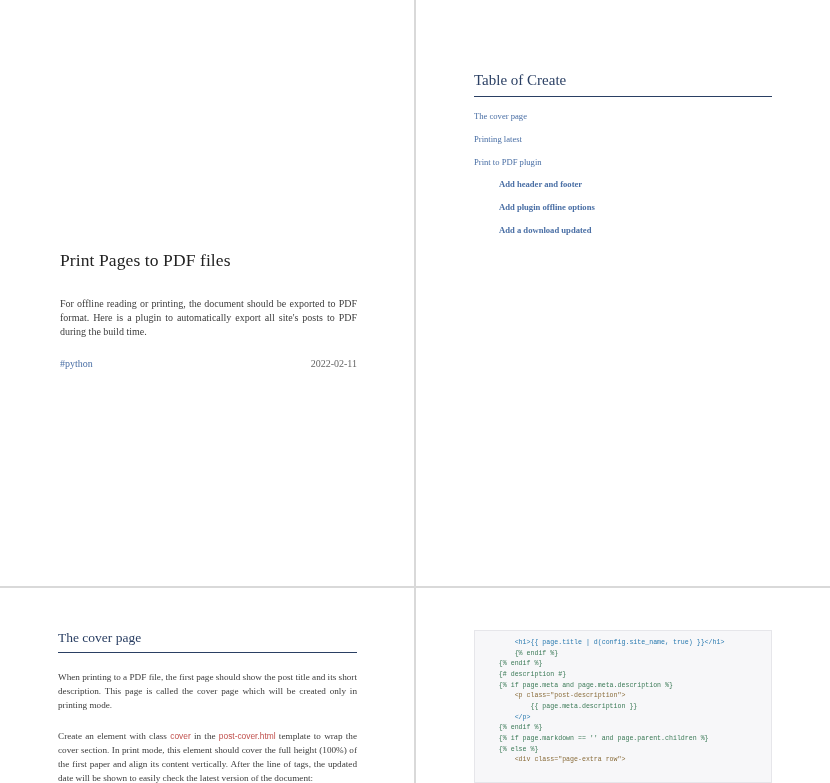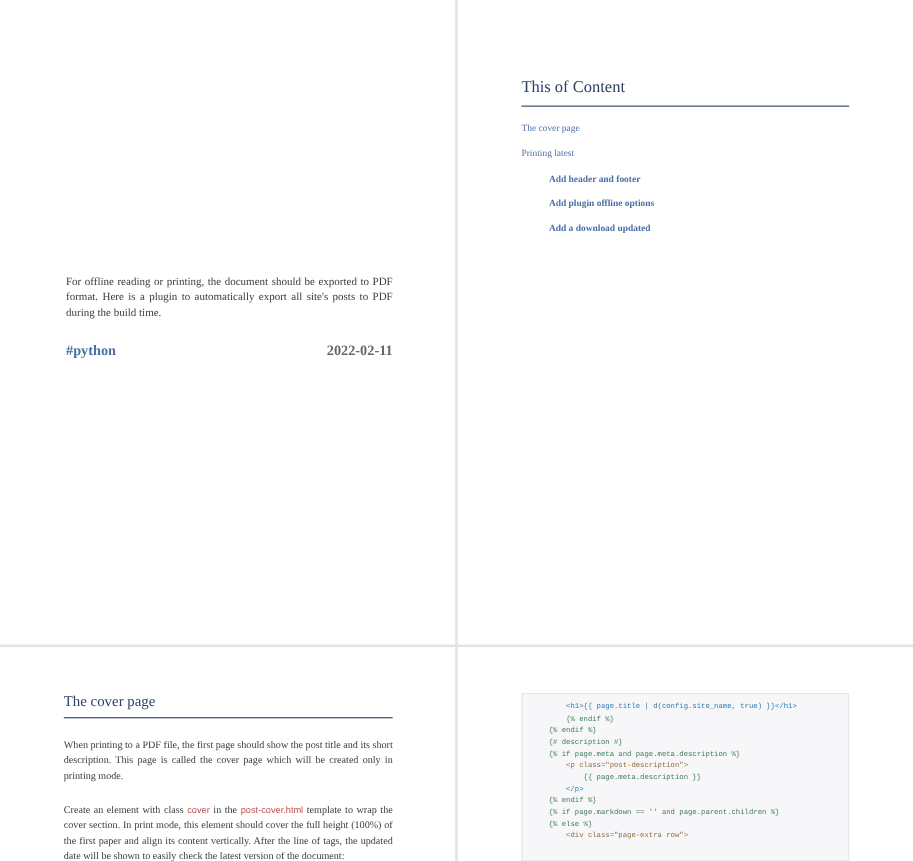--- a/index.html
+++ b/index.html
@@ -54,22 +54,21 @@
     font-size: 10px;
     line-height: 1.42;
     color: #3c3c3c;
     text-align: justify;
     margin: 0 0 18px 0;
   }
   .cover-meta {
     display: flex;
     justify-content: space-between;
     align-items: flex-start;
-    font-size: 13px;
-    font-weight: bold;
+    font-size: 10px;
   }
   .cover-tag { color: #4a6fa5; }
   .cover-date { color: #666666; }
 
   
   .toc-inner {
     position: absolute;
     left: 58px;
     right: 58px;
     top: 72px;
@@ -147,34 +146,36 @@
   .tok-jinja { color: #3b7a57; }
 </style>
 </head>
 <body>
 
 <div id="root">
   <div class="page-grid">
 
     <div class="page p1">
       <div class="cover-inner">
+        <h1 class="cover-title">Print Pages to PDF files</h1>
         <p class="cover-desc">For offline reading or printing, the document should be exported to PDF format. Here is a plugin to automatically export all site's posts to PDF during the build time.</p>
         <div class="cover-meta">
           <span class="cover-tag">#python</span>
           <span class="cover-date">2022-02-11</span>
         </div>
       </div>
     </div>
 
     <div class="page p2">
       <div class="toc-inner">
-        <h2 class="toc-title">This of Content</h2>
+        <h2 class="toc-title">Table of Create</h2>
         <ul class="toc-list">
           <li class="toc-item">The cover page</li>
           <li class="toc-item">Printing latest</li>
+          <li class="toc-item">Print to PDF plugin</li>
           <li class="toc-item lvl2">Add header and footer</li>
           <li class="toc-item lvl2">Add plugin offline options</li>
           <li class="toc-item lvl2">Add a download updated</li>
         </ul>
       </div>
     </div>
 
     <div class="page p3">
       <div class="c3-inner">
         <h2 class="sec-title">The cover page</h2>

